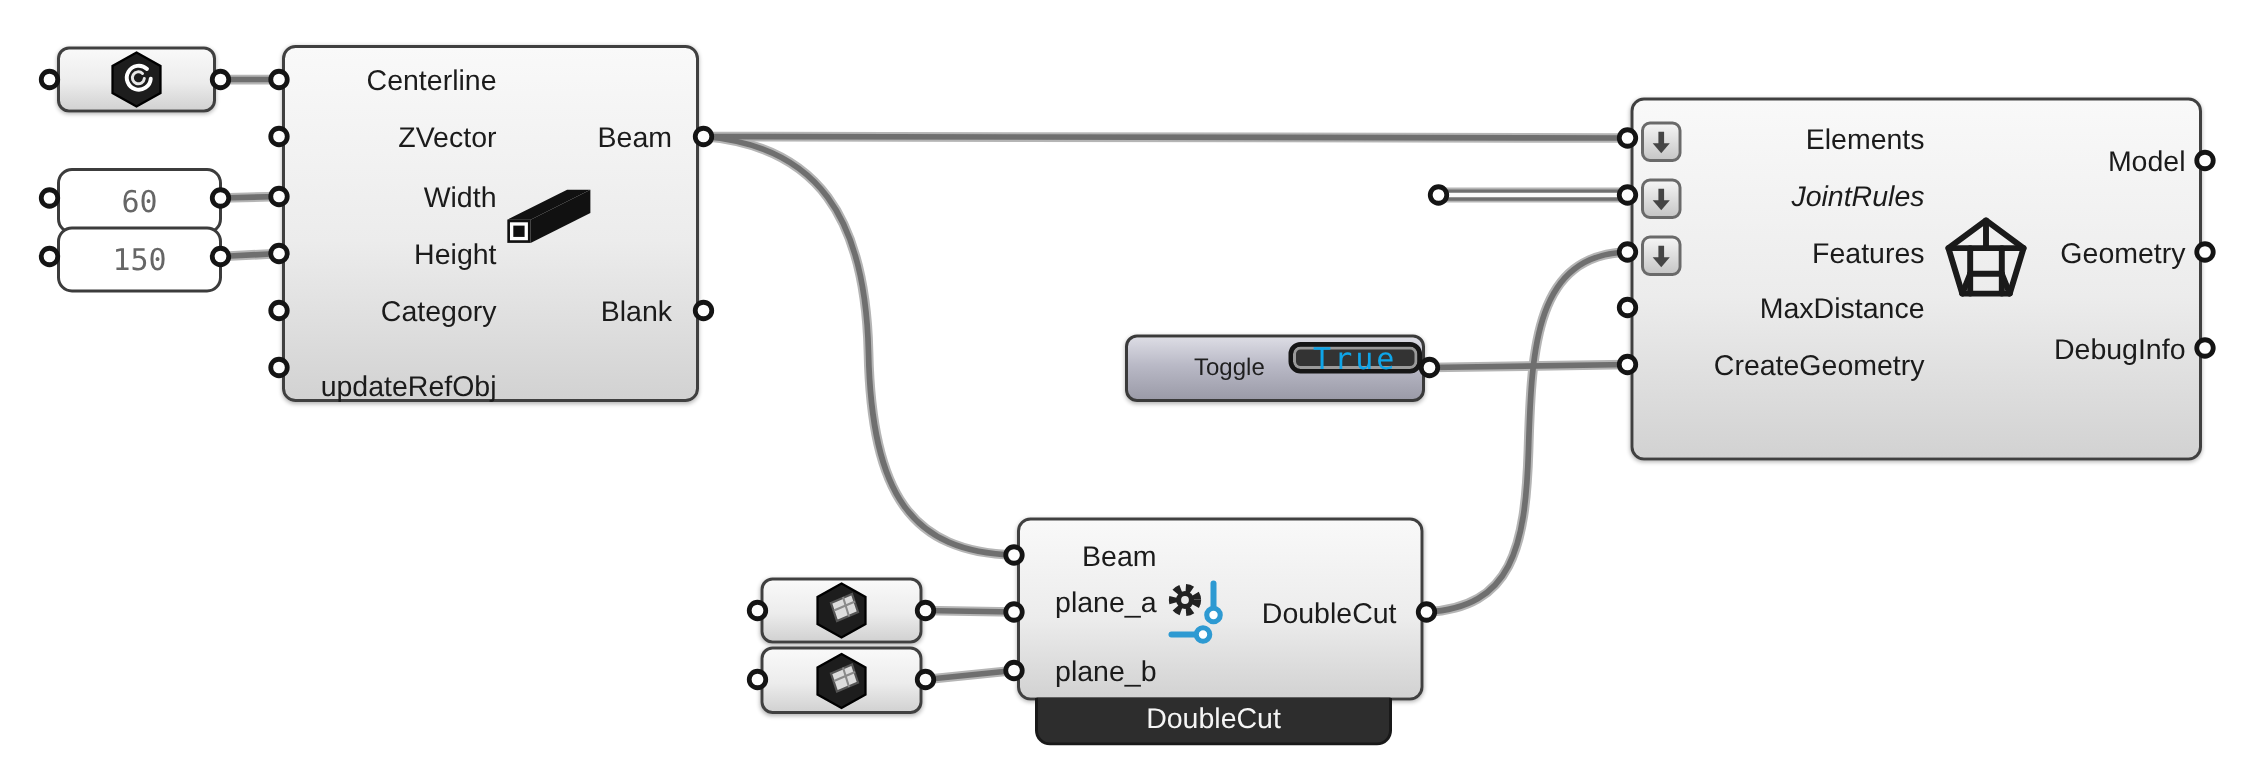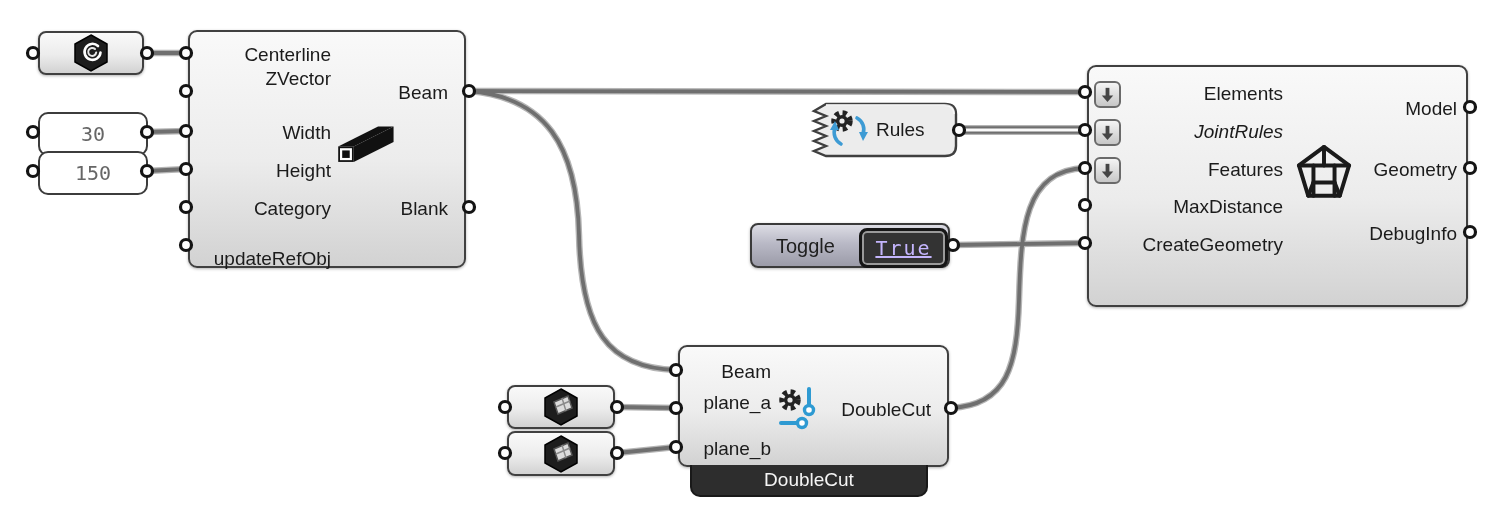--- a/index.html
+++ b/index.html
@@ -11,28 +11,28 @@
         box-shadow:0 1px 3px rgba(0,0,0,.3);box-sizing:border-box;}
   .param{border-radius:8px;}
   .panel{background:#ffffff;border:2px solid #3c3c3c;border-radius:10px;
          display:flex;align-items:center;justify-content:center;
          font-family:"DejaVu Sans Mono",monospace;font-size:20px;color:#666;}
   .row-label{position:absolute;font-size:19px;color:#1b1b1b;white-space:nowrap;
              transform:translateY(-50%);}
   .ra{text-align:left;}
   .toggle-body{background:linear-gradient(180deg,#dcdce4 0%,#b9b9c6 45%,#9b9ba8 100%);
                border:2px solid #3a3a3a;border-radius:8px;}
-  .toggle-label{position:absolute;left:24px;top:50%;transform:translateY(-50%);
-                font-size:20px;color:#1f1f1f;}
-  .toggle-value{position:absolute;left:107px;top:3px;width:89px;height:40px;
+  .toggle-label{position:absolute;left:44px;top:50%;transform:translateY(-50%);
+                font-size:16px;color:#1f1f1f;}
+  .toggle-value{position:absolute;left:107px;top:3px;width:89px;height:21px;
                 background:#333333;border:3px solid #161616;border-radius:8px;
                 box-shadow:inset 0 0 0 2px #9a9a9a;box-sizing:border-box;
                 display:flex;align-items:center;justify-content:center;
                 font-family:"DejaVu Sans Mono",monospace;font-size:20px;
-                letter-spacing:2px;color:#c4b5fd;text-decoration:underline;}
+                letter-spacing:2px;color:#0ea5e9;}
   .tagbar{position:absolute;background:#2d2d2d;border:2px solid #191919;
           border-radius:0 0 10px 10px;border-top:none;box-sizing:border-box;
           display:flex;align-items:center;justify-content:center;
           color:#f5f5f5;font-size:19px;}
   .dl-icon{position:absolute;width:27px;height:27px;box-sizing:border-box;
            border:2px solid #6a6a6a;border-radius:6px;
            background:linear-gradient(180deg,#f4f4f4,#c7c7c7);
            display:flex;align-items:center;justify-content:center;}
   .hexwrap{position:absolute;display:flex;align-items:center;justify-content:center;
            width:100%;height:100%;left:0;top:0;}
@@ -80,59 +80,43 @@
     <div class="hexwrap">
       <svg width="40" height="40" viewBox="0 0 40 40">
         <polygon points="20,2 36,11 36,29 20,38 4,29 4,11" fill="#1d1d1d" stroke="#000" stroke-width="1.5"></polygon>
         <path d="M27,13 a8,8 0 1 0 2.5,6.5" stroke="#fff" stroke-width="2.6" fill="none" stroke-linecap="round"></path>
         <path d="M24,16 a4,4 0 1 0 1.2,3.4" stroke="#e8e8e8" stroke-width="2" fill="none" stroke-linecap="round"></path>
       </svg>
     </div>
   </div>
 
   <div class="panel" style="position:absolute;left:38px;top:112px;width:106px;height:40px;">
-    <span>30</span>
+    <span>60</span>
   </div>
   <div class="panel" style="position:absolute;left:38px;top:151px;width:106px;height:40px;">
     <span>150</span>
   </div>
 
   <div class="node" style="left:188px;top:30px;width:278px;height:238px;">
     <span class="row-label ra" style="right:133px;top:23px;">Centerline</span>
-    <span class="row-label ra" style="right:133px;top:47px;">ZVector</span>
+    <span class="row-label ra" style="right:133px;top:61px;">ZVector</span>
     <span class="row-label ra" style="right:133px;top:101px;">Width</span>
     <span class="row-label ra" style="right:133px;top:139px;">Height</span>
     <span class="row-label ra" style="right:133px;top:177px;">Category</span>
     <span class="row-label ra" style="right:133px;top:227px;">updateRefObj</span>
     <span class="row-label ra" style="right:16px;top:61px;">Beam</span>
     <span class="row-label ra" style="right:16px;top:177px;">Blank</span>
     <svg class="icon-abs" style="left:146px;top:86px;" width="62" height="48" viewBox="0 0 56 40">
       <polygon points="2,24 16,24 52,6 38,6" fill="#111"></polygon>
       <polygon points="16,24 52,6 52,20 16,38" fill="#111"></polygon>
       <rect x="2" y="24" width="14" height="14" fill="#111"></rect>
       <rect x="4.6" y="26.6" width="8.8" height="8.8" fill="none" stroke="#fff" stroke-width="2"></rect>
     </svg>
   </div>
 
-  <div style="position:absolute;left:810px;top:102px;width:150px;height:56px;">
-    <svg width="150" height="56" viewBox="0 0 150 56">
-      <path d="M16,2 H135 Q146,2 146,12 V44 Q146,54 135,54 H16 L4,49 L16,44 L4,39 L16,34 L4,29 L16,24 L4,19 L16,14 L4,9 Z" fill="#ececec" stroke="#3f3f3f" stroke-width="2.4"></path>
-      <path d="M16,3 H134 Q144,3 144,12" fill="none" stroke="#fbfbfb" stroke-width="2" opacity="0.8"></path>
-    </svg>
-    <svg class="icon-abs" style="left:16px;top:6px;" width="46" height="46" viewBox="0 0 46 46">
-      <circle cx="16" cy="13" r="8" fill="none" stroke="#222" stroke-width="5.5" stroke-dasharray="4.2 3.4"></circle>
-      <circle cx="16" cy="13" r="6" fill="#222"></circle>
-      <circle cx="16" cy="13" r="2.6" fill="#ececec"></circle>
-      <path d="M31,10 A13,13 0 0 1 37,26" fill="none" stroke="#3d9bd4" stroke-width="3.6" stroke-linecap="round"></path>
-      <polygon points="33,24 42,24 37,33" fill="#3d9bd4"></polygon>
-      <path d="M15,36 A13,13 0 0 1 9,20" fill="none" stroke="#3d9bd4" stroke-width="3.6" stroke-linecap="round"></path>
-      <polygon points="13,22 4,22 9,13" fill="#3d9bd4"></polygon>
-    </svg>
-    <span class="row-label" style="left:66px;top:28px;">Rules</span>
-  </div>
 
   <div class="node toggle-body" style="left:750px;top:223px;width:200px;height:45px;">
     <span class="toggle-label">Toggle</span>
     <div class="toggle-value">
       <span>True</span>
     </div>
   </div>
 
   <div class="node" style="left:1087px;top:65px;width:381px;height:242px;">
     <div class="dl-icon" style="left:5px;top:14px;">

